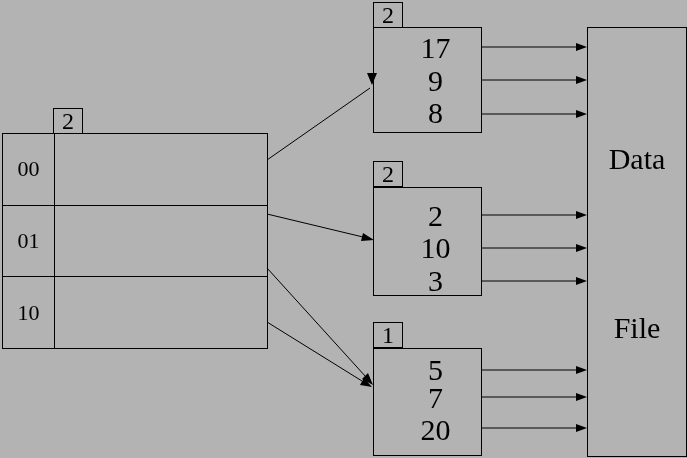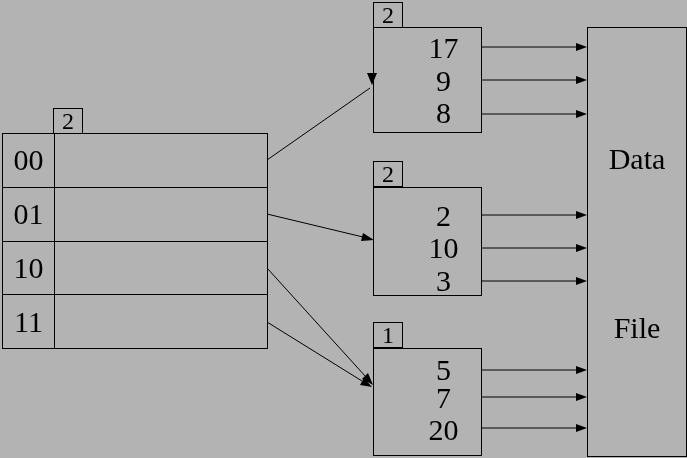--- a/index.html
+++ b/index.html
@@ -37,31 +37,31 @@
     box-sizing: border-box;
     display: flex;
     flex-direction: column;
   }
   .dir-row { flex: 1; display: flex; }
   .dir-row + .dir-row { border-top: 1px solid #000; gap: 28px; }
   .dir-key {
     width: 51px;
     border-right: 1px solid #000;
     display: flex; align-items: center; justify-content: center;
-    font-size: 30px;
+    font-size: 22px;
   }
   .dir-ptr { flex: 1; }
 
   
   .bucket { position: absolute; left: 373px; width: 109px; border: 1px solid #000; box-sizing: border-box; }
   .bucket-0 { top: 27px;  height: 106px; }
   .bucket-1 { top: 187px; height: 109px; }
   .bucket-2 { top: 348px; height: 108px; }
   .bv {
-    position: absolute; left: 16px; width: 100%;
+    position: absolute; left: 8px; width: 100%;
     text-align: center;
     font-size: 30px; line-height: 32px; height: 32px;
   }
   .b0-v0 { top: 4px; }  .b0-v1 { top: 37px; } .b0-v2 { top: 69px; }
   .b1-v0 { top: 12px; } .b1-v1 { top: 44px; } .b1-v2 { top: 77px; }
   .b2-v0 { top: 5px; }  .b2-v1 { top: 33px; } .b2-v2 { top: 65px; }
 
   
   .datafile {
     position: absolute;
@@ -97,24 +97,20 @@
     <div class="dir-row">
       <div class="dir-key">00</div>
       <div class="dir-ptr"></div>
     </div>
     <div class="dir-row">
       <div class="dir-key">01</div>
       <div class="dir-ptr"></div>
     </div>
     <div class="dir-row">
       <div class="dir-key">10</div>
-      <div class="dir-ptr"></div>
-    </div>
-    <div class="dir-row">
-      <div class="dir-key">11</div>
       <div class="dir-ptr"></div>
     </div>
   </div>
 
   <div class="tab b0-tab">2</div>
   <div class="bucket bucket-0">
     <div class="bv b0-v0">17</div>
     <div class="bv b0-v1">9</div>
     <div class="bv b0-v2">8</div>
   </div>

